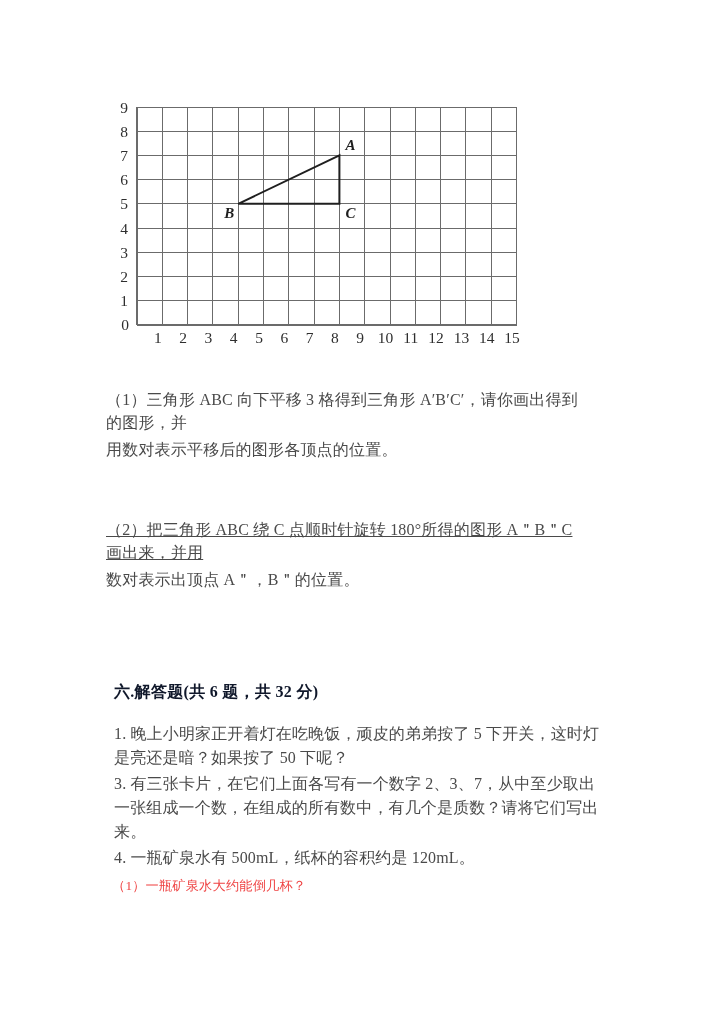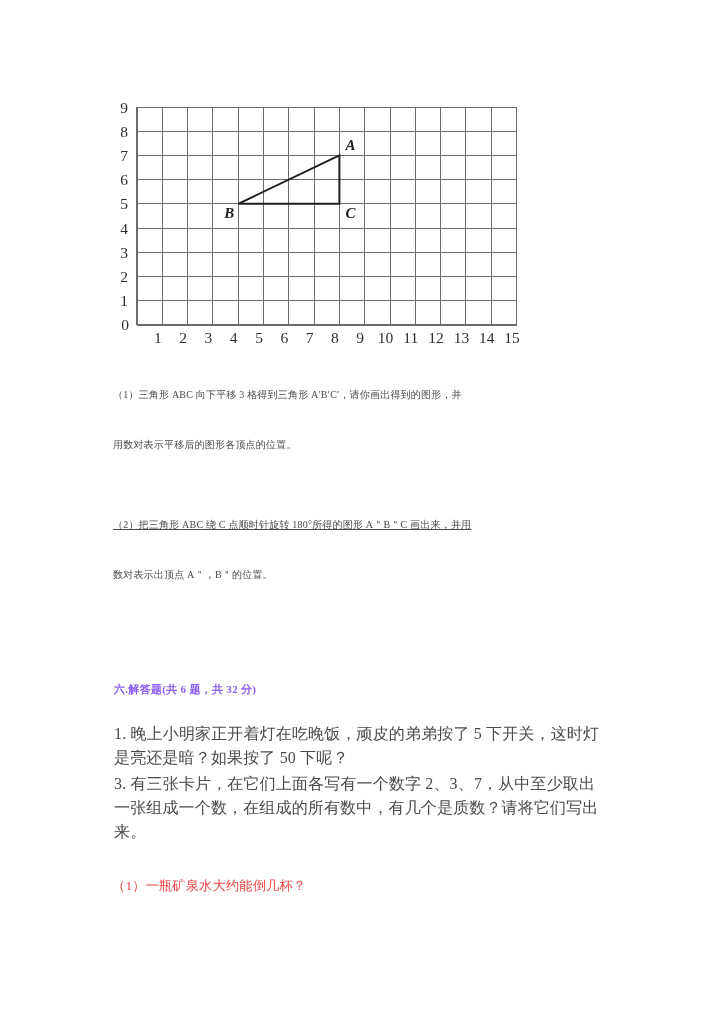--- a/index.html
+++ b/index.html
@@ -22,42 +22,42 @@
     left: 110px;
     top: 96px;
     width: 430px;
     height: 260px;
   }
   #figure svg { display: block; }
 
   
   .qtext {
     position: absolute;
-    font-size: 10px;
+    font-size: 16px;
     line-height: 1.45;
     color: #4a4a4a;
     letter-spacing: 0.2px;
     width: 486px;
-    left: 113px;
+    left: 106px;
   }
   .qtext.indent { text-indent: 0; }
 
   #q1-line1 { top: 388px; }
   #q1-line2 { top: 438px; }
   #q2-line1 { top: 518px; text-decoration: underline; }
   #q2-line2 { top: 568px; }
 
   
   #section-heading {
     position: absolute;
     left: 114px;
     top: 682px;
-    font-size: 11px;
+    font-size: 16px;
     font-weight: bold;
-    color: #8b5cf6;
+    color: #0f172a;
     letter-spacing: 0.3px;
   }
 
   
   #problems {
     position: absolute;
     left: 114px;
     top: 722px;
     width: 492px;
   }
@@ -168,15 +168,16 @@
 <div class="qtext indent" id="q1-line1">（1）三角形 ABC 向下平移 3 格得到三角形 A′B′C′，请你画出得到的图形，并</div>
 <div class="qtext" id="q1-line2">用数对表示平移后的图形各顶点的位置。</div>
 <div class="qtext indent" id="q2-line1">（2）把三角形 ABC 绕 C 点顺时针旋转 180°所得的图形 A＂B＂C 画出来，并用</div>
 <div class="qtext" id="q2-line2">数对表示出顶点 A＂，B＂的位置。</div>
 
 <div id="section-heading">六.解答题(共 6 题，共 32 分)</div>
 
 <div id="problems">
   <p class="problem">1. 晚上小明家正开着灯在吃晚饭，顽皮的弟弟按了 5 下开关，这时灯是亮还是暗？如果按了 50 下呢？</p>
   <p class="problem">3. 有三张卡片，在它们上面各写有一个数字 2、3、7，从中至少取出一张组成一个数，在组成的所有数中，有几个是质数？请将它们写出来。</p>
+  <p class="problem">4. 一瓶矿泉水有 500mL，纸杯的容积约是 120mL。</p>
 </div>
 
 <div id="sub-question">（1）一瓶矿泉水大约能倒几杯？</div>
 
 </body></html>

